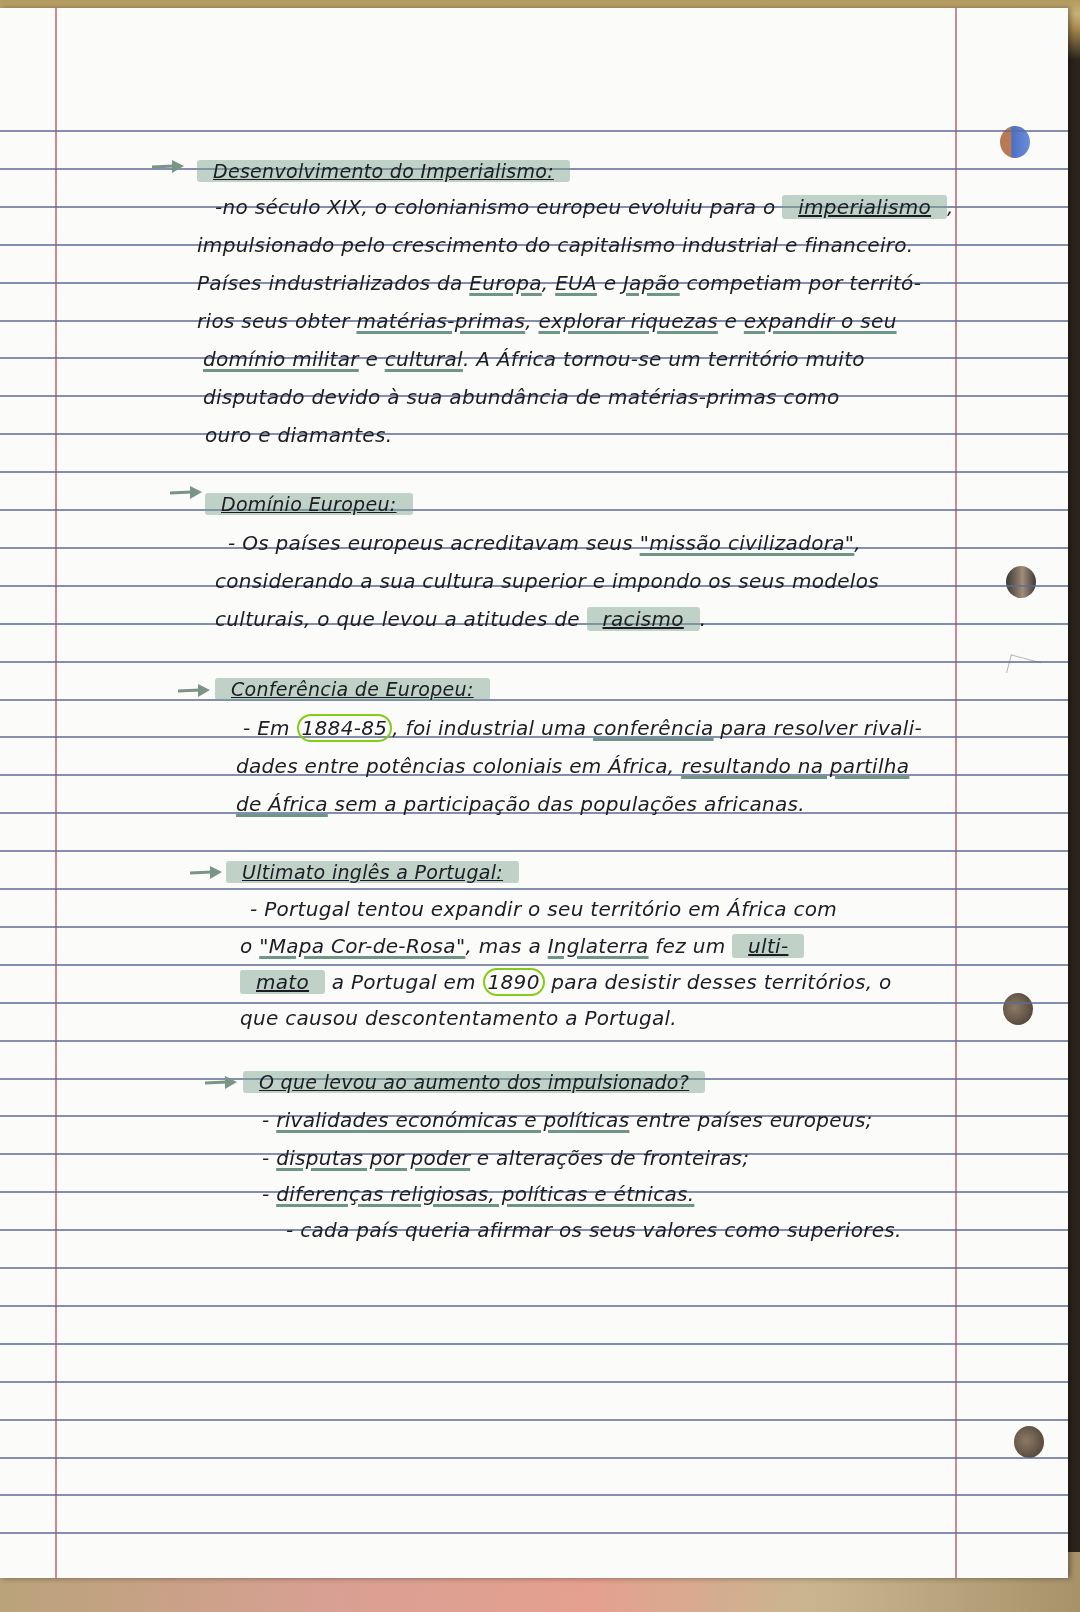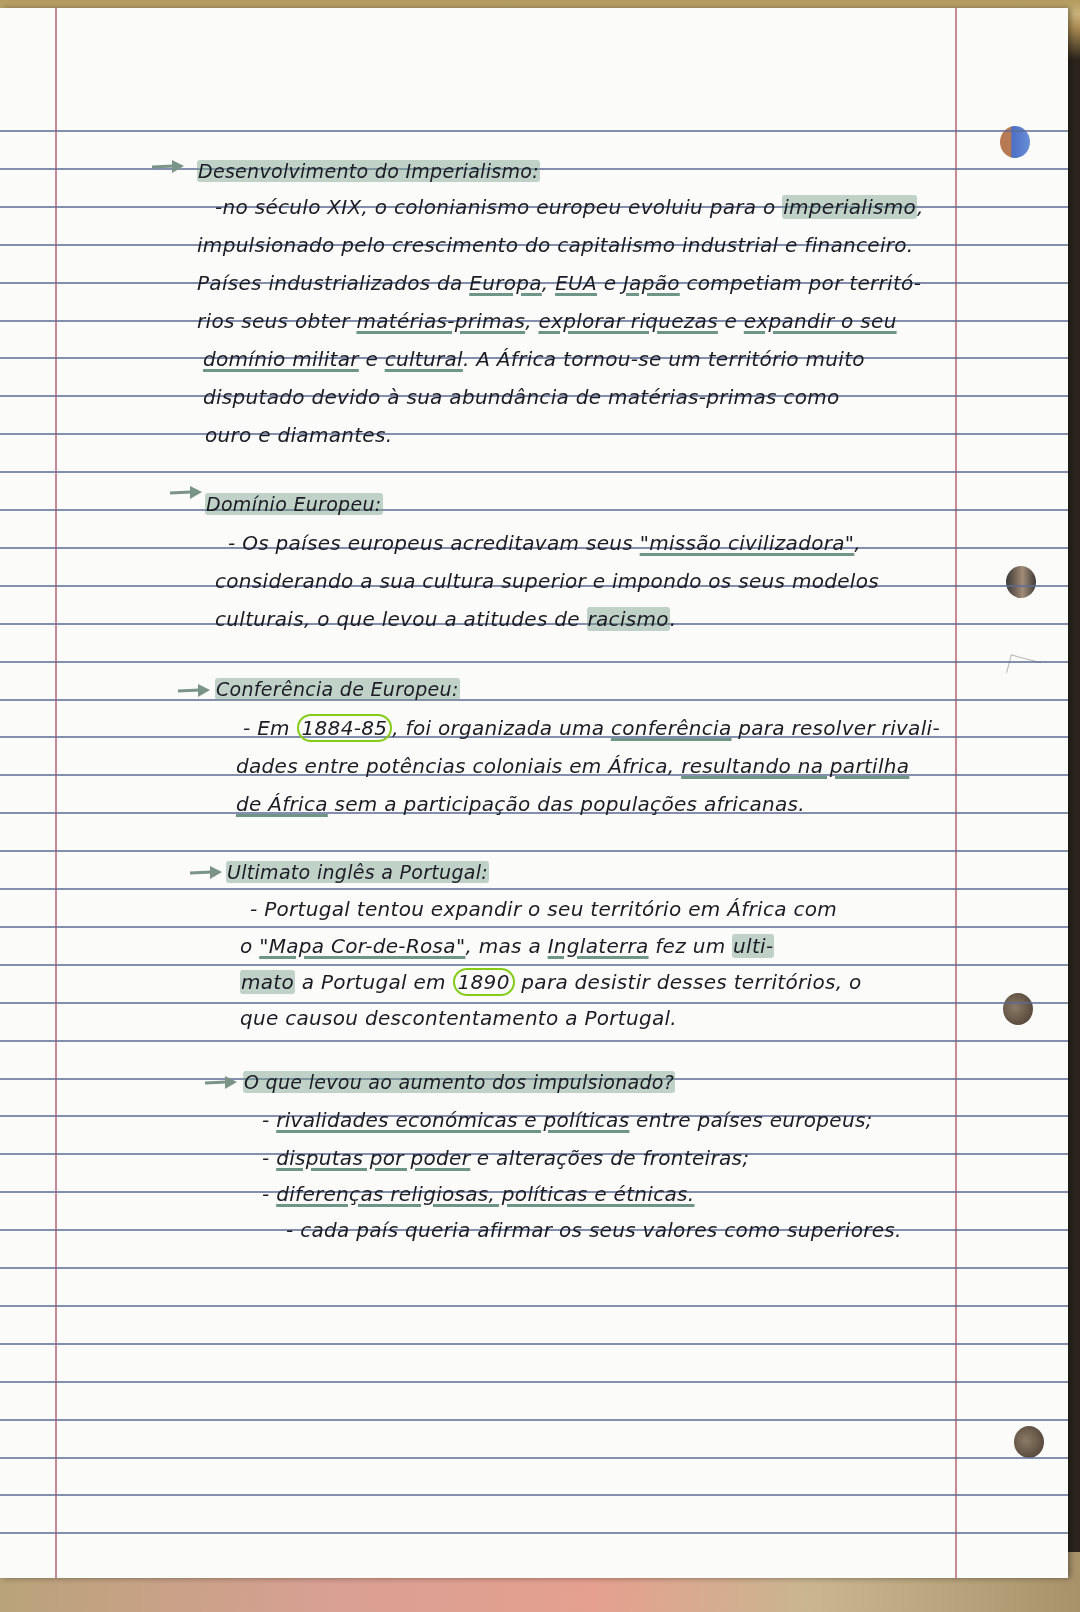--- a/index.html
+++ b/index.html
@@ -52,21 +52,22 @@
       font-family: "DejaVu Sans", sans-serif;
       font-size: 20px;
       color: #1c1c24;
       letter-spacing: 0.3px;
       font-style: italic;
     }
     .heading { font-size: 19px; }
     .hl {
       background: rgba(120, 160, 138, 0.45);
       border-radius: 3px;
-      padding: 0 1px;
+      padding: 0 16px;
+      text-decoration: underline;
     }
     .ul {
       text-decoration: underline;
       text-decoration-color: #6f9587;
       text-decoration-thickness: 3px;
       text-underline-offset: 3px;
     }
     .circled {
       border: 2px solid #84cc16;
       border-radius: 14px;
@@ -171,21 +172,21 @@
   </div>
 
   <div>
     <div class="arrow" style="left:178px; top:676px;">
       <svg width="34" height="14" viewBox="0 0 34 14">
           <line x1="0" y1="7" x2="22" y2="6" stroke="#7b9488" stroke-width="3"></line>
           <polygon points="20,0 32,6 20,13" fill="#7b9488"></polygon>
         </svg>
     </div>
     <div class="line heading" style="left:215px; top:670px;"><span class="hl">Conferência de Europeu:</span></div>
-    <div class="line" style="left:243px; top:708px;"><span>- Em </span><span class="circled">1884-85</span><span>, foi organizada uma </span><span class="ul">conferência</span><span> para resolver rivali-</span></div>
+    <div class="line" style="left:243px; top:708px;"><span>- Em </span><span class="circled">1884-85</span><span>, foi industrial uma </span><span class="ul">conferência</span><span> para resolver rivali-</span></div>
     <div class="line" style="left:236px; top:746px;"><span>dades entre potências coloniais em África, </span><span class="ul">resultando na partilha</span></div>
     <div class="line" style="left:236px; top:784px;"><span class="ul">de África</span><span> sem a participação das populações africanas.</span></div>
   </div>
 
   <div>
     <div class="arrow" style="left:190px; top:858px;">
       <svg width="34" height="14" viewBox="0 0 34 14">
           <line x1="0" y1="7" x2="22" y2="6" stroke="#7b9488" stroke-width="3"></line>
           <polygon points="20,0 32,6 20,13" fill="#7b9488"></polygon>
         </svg>

